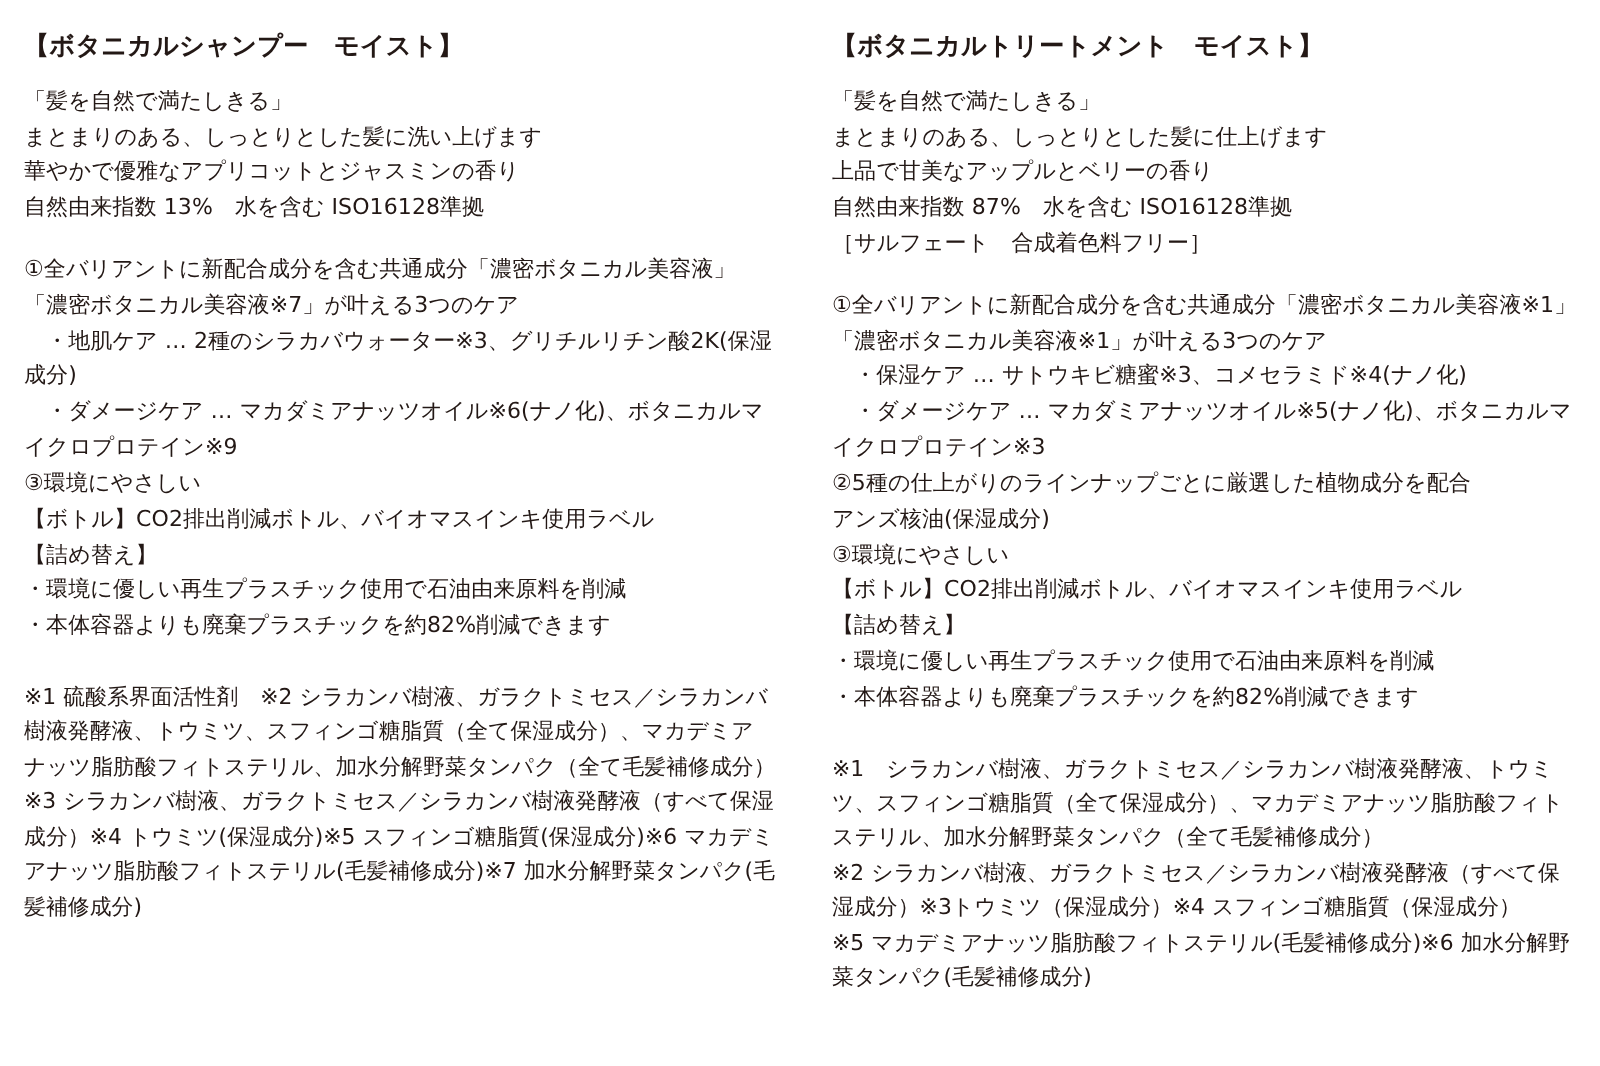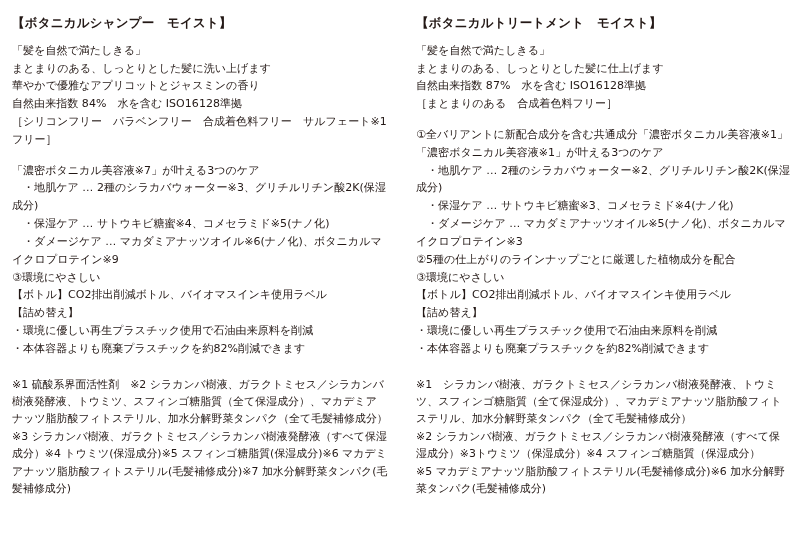--- a/index.html
+++ b/index.html
@@ -65,30 +65,29 @@
 
 <div class="page">
 
   <div class="column col-left">
     <p class="title">【ボタニカルシャンプー　モイスト】</p>
 
     <div class="block">
       <p class="line">「髪を自然で満たしきる」</p>
       <p class="line">まとまりのある、しっとりとした髪に洗い上げます</p>
       <p class="line">華やかで優雅なアプリコットとジャスミンの香り</p>
-      <p class="line">自然由来指数 84%　水を含む ISO16128準拠</p>
-      <p class="line">［シリコンフリー　パラベンフリー　合成着色料フリー　サルフェート※1 フリー］</p>
+      <p class="line">自然由来指数 13%　水を含む ISO16128準拠</p>
     </div>
 
     <div class="gap-md"></div>
 
     <div class="block">
+      <p class="line">①全バリアントに新配合成分を含む共通成分「濃密ボタニカル美容液」</p>
       <p class="line">「濃密ボタニカル美容液※7」が叶える3つのケア</p>
       <p class="line">　・地肌ケア … 2種のシラカバウォーター※3、グリチルリチン酸2K(保湿成分)</p>
-      <p class="line">　・保湿ケア … サトウキビ糖蜜※4、コメセラミド※5(ナノ化)</p>
       <p class="line">　・ダメージケア … マカダミアナッツオイル※6(ナノ化)、ボタニカルマイクロプロテイン※9</p>
       <p class="line">③環境にやさしい</p>
       <p class="line">【ボトル】CO2排出削減ボトル、バイオマスインキ使用ラベル</p>
       <p class="line">【詰め替え】</p>
       <p class="line">・環境に優しい再生プラスチック使用で石油由来原料を削減</p>
       <p class="line">・本体容器よりも廃棄プラスチックを約82%削減できます</p>
     </div>
 
     <div class="gap-lg"></div>
 
@@ -96,33 +95,34 @@
       <p class="line">※1 硫酸系界面活性剤　※2 シラカンバ樹液、ガラクトミセス／シラカンバ樹液発酵液、トウミツ、スフィンゴ糖脂質（全て保湿成分）、マカデミアナッツ脂肪酸フィトステリル、加水分解野菜タンパク（全て毛髪補修成分）※3 シラカンバ樹液、ガラクトミセス／シラカンバ樹液発酵液（すべて保湿成分）※4 トウミツ(保湿成分)※5 スフィンゴ糖脂質(保湿成分)※6 マカデミアナッツ脂肪酸フィトステリル(毛髪補修成分)※7 加水分解野菜タンパク(毛髪補修成分)</p>
     </div>
   </div>
 
   <div class="column col-right">
     <p class="title">【ボタニカルトリートメント　モイスト】</p>
 
     <div class="block">
       <p class="line">「髪を自然で満たしきる」</p>
       <p class="line">まとまりのある、しっとりとした髪に仕上げます</p>
+      <p class="line">上品で甘美なアップルとベリーの香り</p>
       <p class="line">自然由来指数 87%　水を含む ISO16128準拠</p>
-      <p class="line">［まとまりのある　合成着色料フリー］</p>
+      <p class="line">［サルフェート　合成着色料フリー］</p>
     </div>
 
     <div class="gap-md"></div>
 
     <div class="block">
       <p class="line">①全バリアントに新配合成分を含む共通成分「濃密ボタニカル美容液※1」</p>
       <p class="line">「濃密ボタニカル美容液※1」が叶える3つのケア</p>
-      <p class="line">　・地肌ケア … 2種のシラカバウォーター※2、グリチルリチン酸2K(保湿成分)</p>
       <p class="line">　・保湿ケア … サトウキビ糖蜜※3、コメセラミド※4(ナノ化)</p>
       <p class="line">　・ダメージケア … マカダミアナッツオイル※5(ナノ化)、ボタニカルマイクロプロテイン※3</p>
       <p class="line">②5種の仕上がりのラインナップごとに厳選した植物成分を配合</p>
+      <p class="line">アンズ核油(保湿成分)</p>
       <p class="line">③環境にやさしい</p>
       <p class="line">【ボトル】CO2排出削減ボトル、バイオマスインキ使用ラベル</p>
       <p class="line">【詰め替え】</p>
       <p class="line">・環境に優しい再生プラスチック使用で石油由来原料を削減</p>
       <p class="line">・本体容器よりも廃棄プラスチックを約82%削減できます</p>
     </div>
 
     <div class="gap-lg"></div>
 
     <div class="block footnotes">

